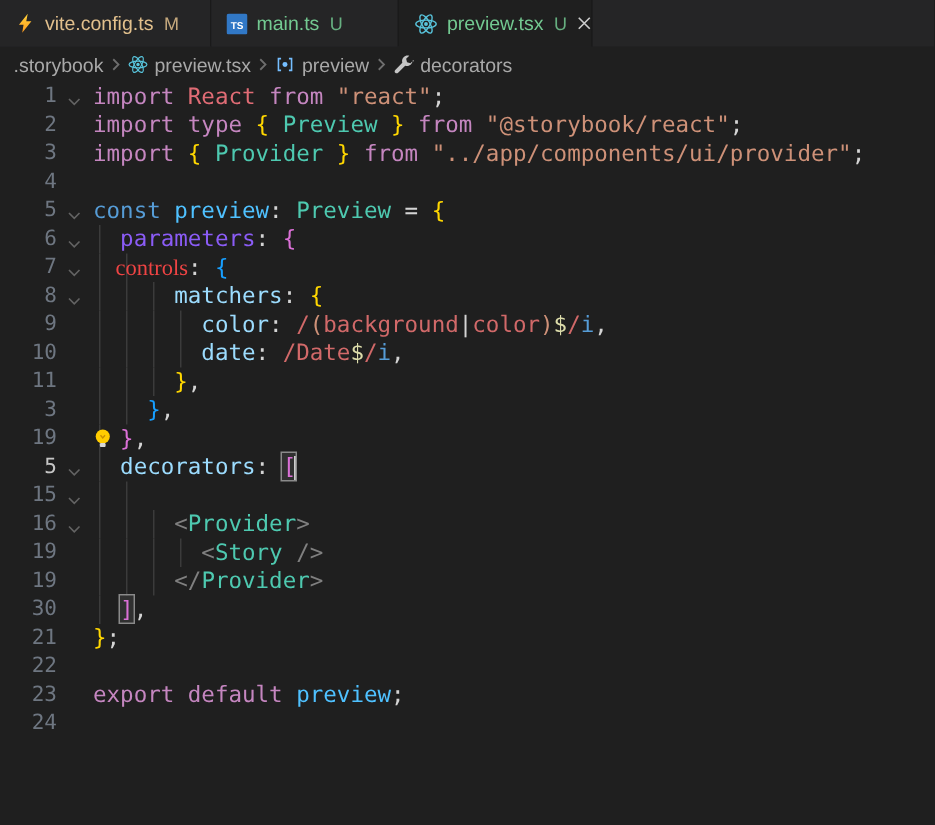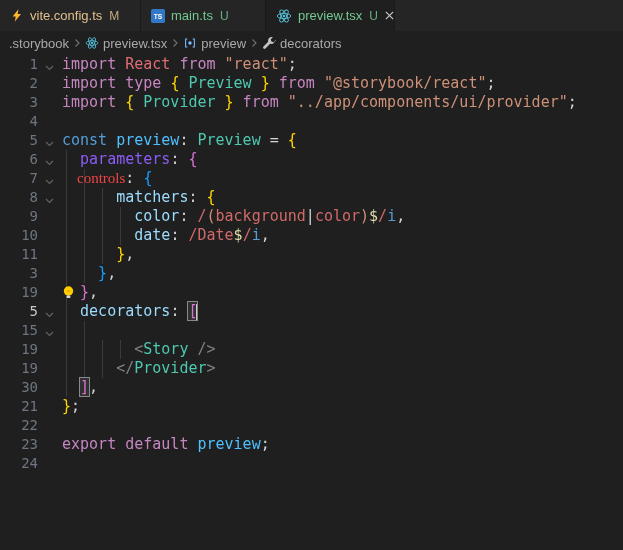--- a/index.html
+++ b/index.html
@@ -251,20 +251,30 @@
       </div>
       <div class="code-line">
         <span class="ln">15</span>
         <span class="chev"><svg width="11" height="10" viewBox="0 0 11 10">
             <path d="M2 3l3.5 3.5L9 3" stroke="#6f6f6f" fill="none" stroke-width="1.1"></path>
           </svg></span>
         <span class="guide" style="left: 66px;"></span>
         <span class="guide" style="left: 84px;"></span>
       </div>
       <div class="code-line">
+        <span class="ln">16</span>
+        <span class="chev"><svg width="11" height="10" viewBox="0 0 11 10">
+            <path d="M2 3l3.5 3.5L9 3" stroke="#6f6f6f" fill="none" stroke-width="1.1"></path>
+          </svg></span>
+        <span class="guide" style="left: 66px;"></span>
+        <span class="guide" style="left: 84px;"></span>
+        <span class="guide" style="left: 102px;"></span>
+        <span class="lc"><span class="tok" style="color: rgb(128, 128, 128);">      &lt;</span><span class="tok" style="color: rgb(78, 201, 176);">Provider</span><span class="tok" style="color: rgb(128, 128, 128);">&gt;</span></span>
+      </div>
+      <div class="code-line">
         <span class="ln">19</span>
         <span class="guide" style="left: 66px;"></span>
         <span class="guide" style="left: 84px;"></span>
         <span class="guide" style="left: 102px;"></span>
         <span class="guide" style="left: 120px;"></span>
         <span class="lc"><span class="tok" style="color: rgb(128, 128, 128);">        &lt;</span><span class="tok" style="color: rgb(78, 201, 176);">Story</span><span class="tok" style="color: rgb(128, 128, 128);"> /&gt;</span></span>
       </div>
       <div class="code-line">
         <span class="ln">19</span>
         <span class="guide" style="left: 66px;"></span>

